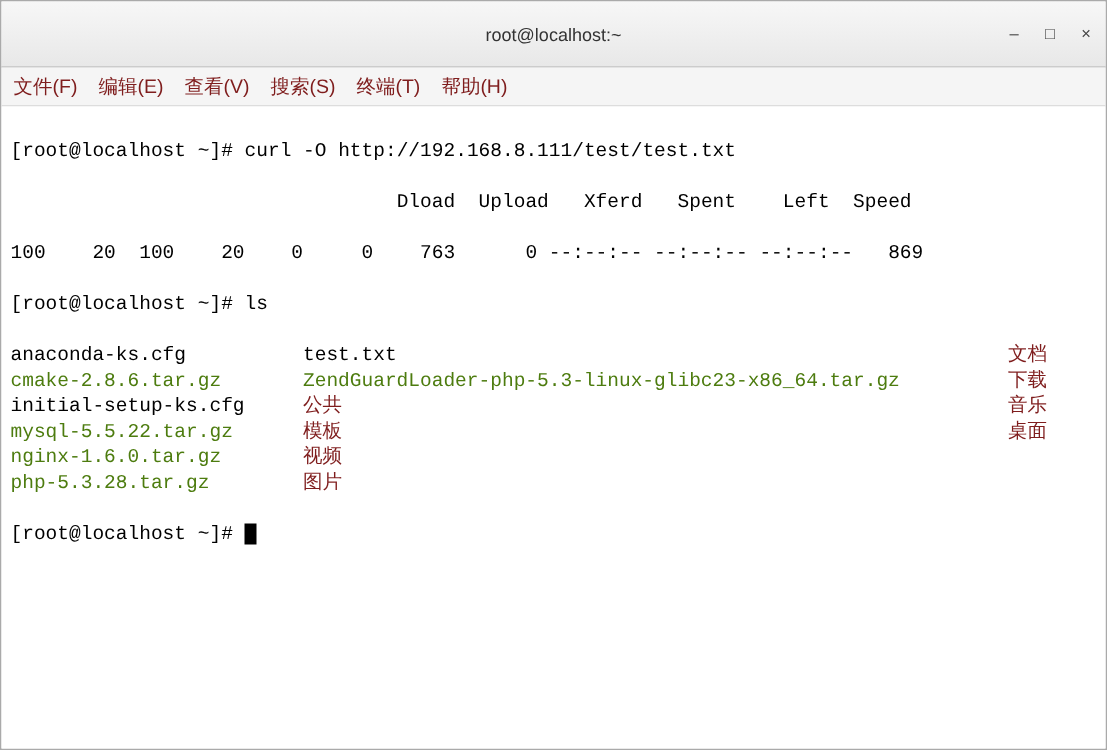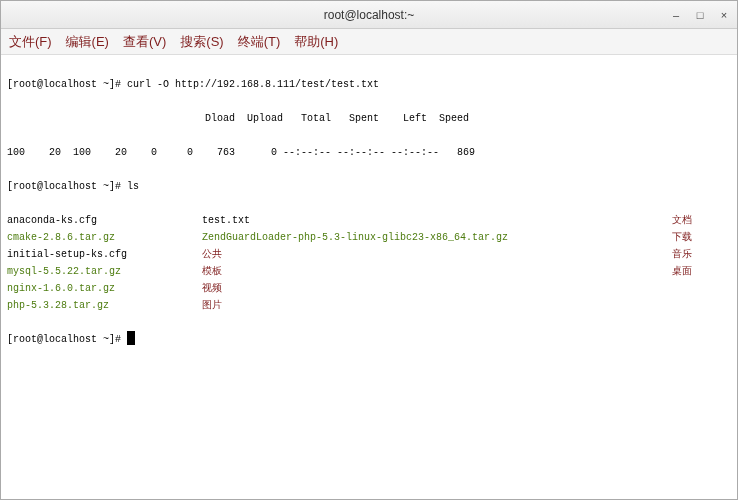--- a/index.html
+++ b/index.html
@@ -12,21 +12,21 @@
   }
   .window {
     width: 738px;
     height: 500px;
     background: #fff;
     border: 1px solid #aaa;
     display: flex;
     flex-direction: column;
   }
   .titlebar {
-    height: 28px;
+    height: 44px;
     background: linear-gradient(#f7f7f7, #e8e8e8);
     border-bottom: 1px solid #ccc;
     display: flex;
     align-items: center;
     justify-content: center;
     position: relative;
     font-size: 12px;
     color: #333;
   }
   .titlebar .controls {
@@ -57,21 +57,21 @@
     color: #7f1d1d;
   }
   .menubar .menu-item {
     cursor: pointer;
   }
   .terminal {
     flex: 1;
     background: #fff;
     color: #000;
     font-family: "Courier New", monospace;
-    font-size: 10px;
+    font-size: 13px;
     line-height: 17px;
     padding: 4px 6px;
     white-space: pre;
     overflow: hidden;
   }
   .green { color: #4d7c0f; }
   .blue { color: #7f1d1d; }
   .prompt-line { display: block; }
   .cursor {
     display: inline-block;
@@ -104,19 +104,19 @@
     <span class="menu-item">文件(F)</span>
     <span class="menu-item">编辑(E)</span>
     <span class="menu-item">查看(V)</span>
     <span class="menu-item">搜索(S)</span>
     <span class="menu-item">终端(T)</span>
     <span class="menu-item">帮助(H)</span>
   </div>
 
   <div class="terminal">
 <span class="prompt-line"><span>[root@localhost ~]# </span><span>curl -O http://192.168.8.111/test/test.txt</span></span>
-<span class="prompt-line">                                 Dload  Upload   Total   Spent    Left  Speed</span>
+<span class="prompt-line">                                 Dload  Upload   Xferd   Spent    Left  Speed</span>
 <span class="prompt-line">100    20  100    20    0     0    763      0 --:--:-- --:--:-- --:--:--   869</span>
 <span class="prompt-line"><span>[root@localhost ~]# </span><span>ls</span></span>
 <div id="ls-output"><div class="cols"><span class="col1 ">anaconda-ks.cfg</span><span class="col2 ">test.txt</span><span class="col3 blue">文档</span></div><div class="cols"><span class="col1 green">cmake-2.8.6.tar.gz</span><span class="col2 green">ZendGuardLoader-php-5.3-linux-glibc23-x86_64.tar.gz</span><span class="col3 blue">下载</span></div><div class="cols"><span class="col1 ">initial-setup-ks.cfg</span><span class="col2 blue">公共</span><span class="col3 blue">音乐</span></div><div class="cols"><span class="col1 green">mysql-5.5.22.tar.gz</span><span class="col2 blue">模板</span><span class="col3 blue">桌面</span></div><div class="cols"><span class="col1 green">nginx-1.6.0.tar.gz</span><span class="col2 blue">视频</span><span class="col3 "></span></div><div class="cols"><span class="col1 green">php-5.3.28.tar.gz</span><span class="col2 blue">图片</span><span class="col3 "></span></div></div>
 <span class="prompt-line"><span>[root@localhost ~]# </span><span class="cursor"></span></span>
   </div>
 </div>
 
 </body></html>

